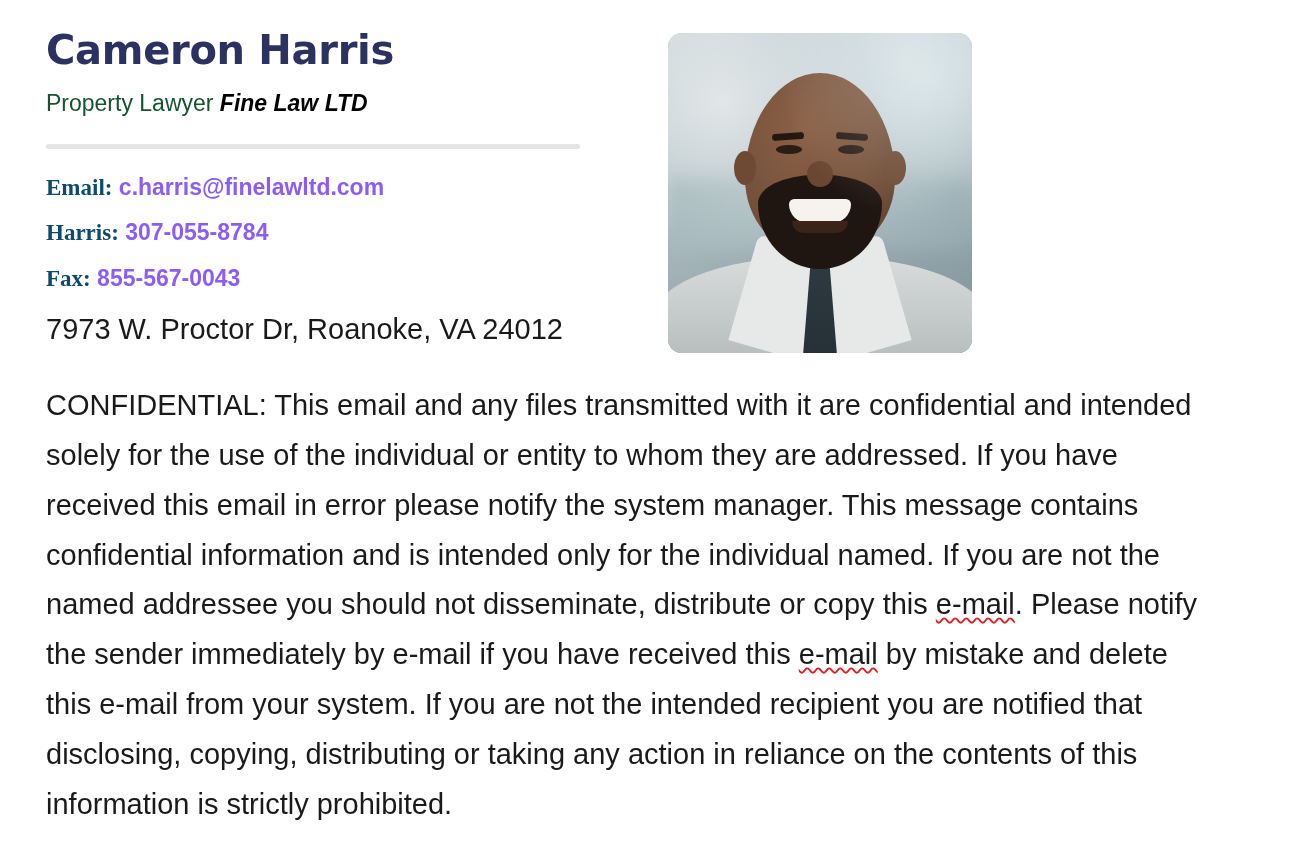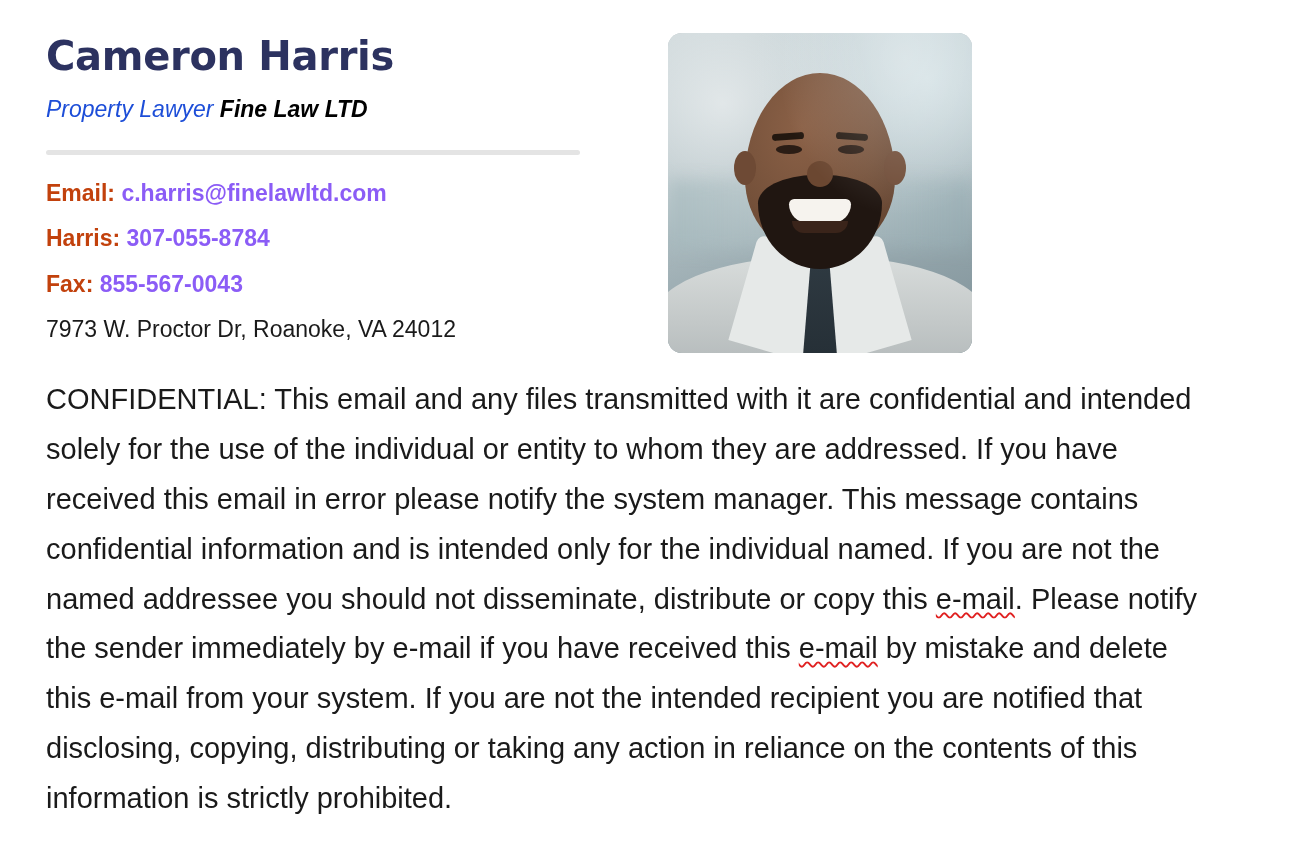--- a/index.html
+++ b/index.html
@@ -19,21 +19,21 @@
 
   .signature {
     position: absolute;
     left: 46px;
     top: 30px;
     width: 1216px;
   }
 
   .sig-top {
     display: flex;
-    align-items: flex-end;
+    align-items: flex-start;
     justify-content: flex-start;
   }
 
   .sig-left {
     width: 600px;
     flex: 0 0 600px;
   }
 
   .name {
     font-family: "DejaVu Sans", sans-serif;
@@ -45,22 +45,21 @@
     letter-spacing: -0.3px;
   }
 
   .role-line {
     font-size: 23px;
     line-height: 1.3;
     margin-top: 19px;
     white-space: nowrap;
   }
   .role {
-    font-style: italic;
-    color: #1d4ed8;
+    color: #14532d;
   }
   .company {
     font-style: italic;
     font-weight: bold;
     color: #000000;
   }
 
   .divider {
     width: 534px;
     height: 5px;
@@ -69,28 +68,29 @@
     margin: 25px 0 16px 0;
   }
 
   .contact-list {
     font-size: 23px;
     line-height: 1.98;
   }
   .contact-row { white-space: nowrap; }
   .contact-label {
     font-weight: bold;
-    color: #c2410c;
+    color: #0c4a6e;
+    font-family: Liberation Serif, serif;
   }
   .contact-value {
     color: #8b5cf6;
     font-weight: bold;
   }
   .address {
-    font-size: 23px;
+    font-size: 29px;
     line-height: 1.98;
     color: #1a1a1a;
     white-space: nowrap;
   }
 
   .photo-wrap {
     margin-left: 22px;
     margin-top: 3px;
   }
   .photo {

